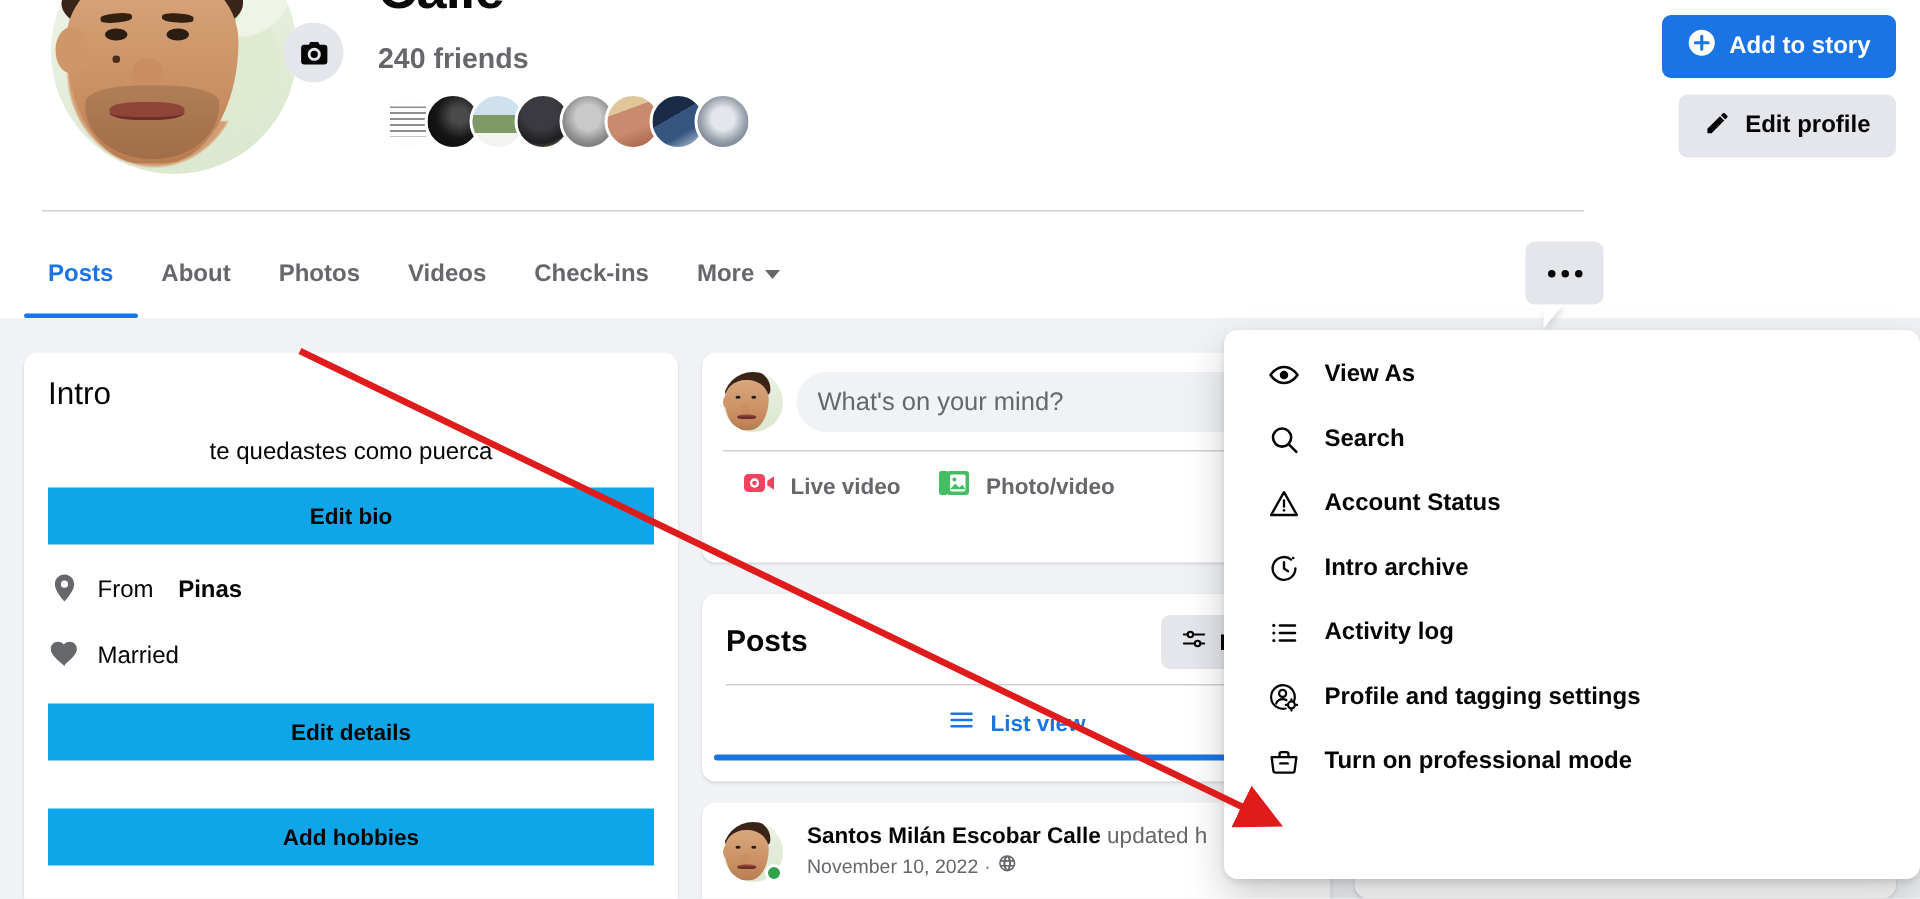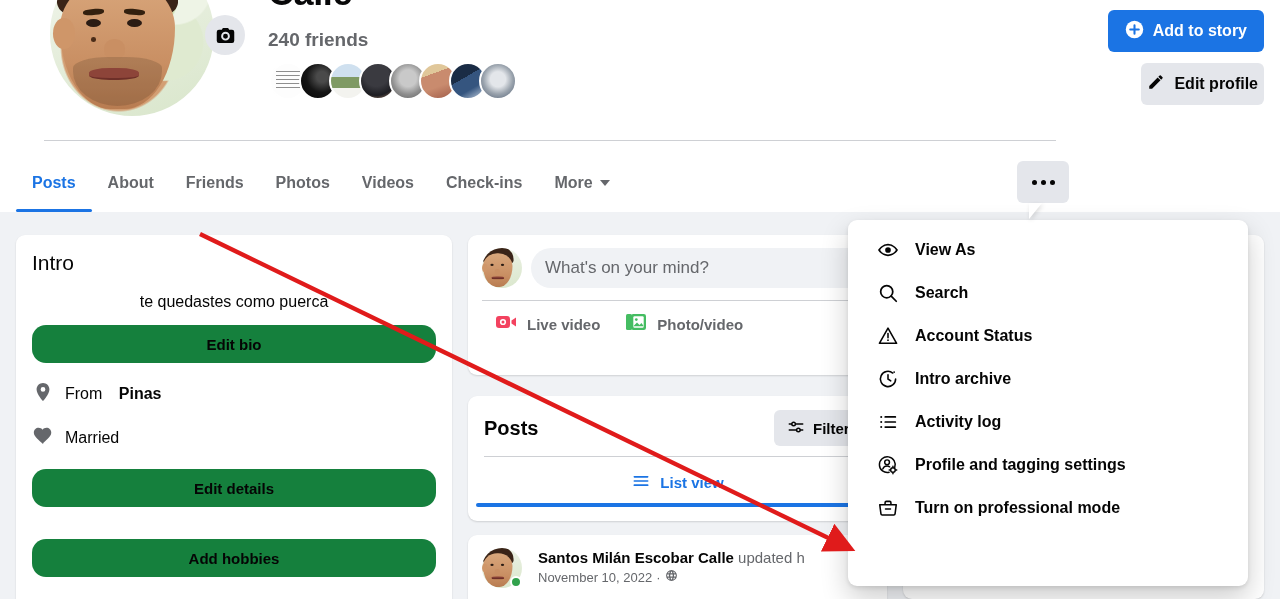--- a/index.html
+++ b/index.html
@@ -11,21 +11,21 @@
     -webkit-font-smoothing: antialiased;
   }
   #root { position: relative; width: 1280px; height: 599px; }
 
   
   .profile-band {
     position: absolute; left: 0; top: 0; width: 1280px; height: 212px;
     background: #ffffff;
   }
   .band-inner {
-    position: absolute; left: 28px; right: 16px; top: 0; height: 200px;
+    position: absolute; left: 12px; right: 16px; top: 0; height: 200px;
   }
   .hdr-divider {
     position: absolute; left: 16px; right: 208px; top: 140px;
     height: 1px; background: #ced0d4;
   }
 
   
   .avatar-wrap {
     position: absolute; left: 18px; top: -52px;
     width: 172px; height: 172px;
@@ -123,21 +123,21 @@
   .btn-story {
     position: absolute; right: 0; top: 10px;
     height: 42px; padding: 0 17px;
     background: #1b74e4; color: #fff; border: none; border-radius: 6px;
     font-family: "Liberation Sans", sans-serif;
     font-size: 16px; font-weight: 700;
     display: flex; align-items: center; gap: 9px; cursor: pointer;
   }
   .btn-edit {
     position: absolute; right: 0; top: 63px;
-    height: 42px; padding: 0 6px;
+    height: 42px; padding: 0 17px;
     background: #e4e6eb; color: #050505; border: none; border-radius: 6px;
     font-family: "Liberation Sans", sans-serif;
     font-size: 16px; font-weight: 700;
     display: flex; align-items: center; gap: 9px; cursor: pointer;
   }
 
   
   .tabbar {
     position: absolute; left: 16px; top: 153px; height: 59px;
     display: flex; align-items: flex-start;
@@ -170,21 +170,21 @@
   
   .dd-tail {
     position: absolute; left: 1029px; top: 203px;
     width: 0; height: 0;
     border-left: 13px solid #ffffff;
     border-bottom: 16px solid transparent;
     filter: drop-shadow(1px 2px 2px rgba(0,0,0,.12));
     z-index: 41;
   }
   .dropdown {
-    position: absolute; left: 848px; top: 220px; width: 400px; height: 366px;
+    position: absolute; left: 816px; top: 220px; width: 464px; height: 366px;
     background: #ffffff; border-radius: 9px;
     box-shadow: 0 12px 28px rgba(0,0,0,.2), 0 2px 4px rgba(0,0,0,.1);
     padding: 8px 0 0 0; z-index: 40; overflow: hidden;
   }
   .dd-item {
     height: 43px; display: flex; align-items: center;
     padding: 0 10px 0 18px; margin: 0 8px; border-radius: 7px; cursor: pointer;
   }
   .dd-ico {
     width: 28px; flex: 0 0 28px; display: flex; align-items: center; justify-content: center;
@@ -200,21 +200,21 @@
   .intro-card {
     position: absolute; left: 16px; top: 235px; width: 436px; height: 400px;
     padding: 16px;
   }
   .intro-title { font-size: 21px; font-weight: 400; color: #050505; margin-bottom: 18px; }
   .bio-text {
     text-align: center; font-size: 16px; color: #050505;
     margin-bottom: 14px;
   }
   .gray-btn {
-    width: 100%; height: 38px; background: #15803d; border: none; border-radius: 14px;
+    width: 100%; height: 38px; background: #0ea5e9; border: none; border-radius: 0;
     font-family: "Liberation Sans", sans-serif;
     font-size: 15px; font-weight: 700; color: #050505; cursor: pointer;
   }
   .intro-row {
     display: flex; align-items: center; gap: 11px;
     margin: 18px 0; height: 26px;
   }
   .intro-row .txt { font-size: 16px; color: #050505; }
   .intro-row .txt b { font-weight: 700; padding-left: 12px; }
 
@@ -370,23 +370,20 @@
     </div>
 
     <div class="tabbar">
       <div class="tab active">
         <span>Posts</span>
       </div>
       <div class="tab">
         <span>About</span>
       </div>
       <div class="tab">
-        <span>Friends</span>
-      </div>
-      <div class="tab">
         <span>Photos</span>
       </div>
       <div class="tab">
         <span>Videos</span>
       </div>
       <div class="tab">
         <span>Check-ins</span>
       </div>
       <div class="tab">
         <span>More</span>

